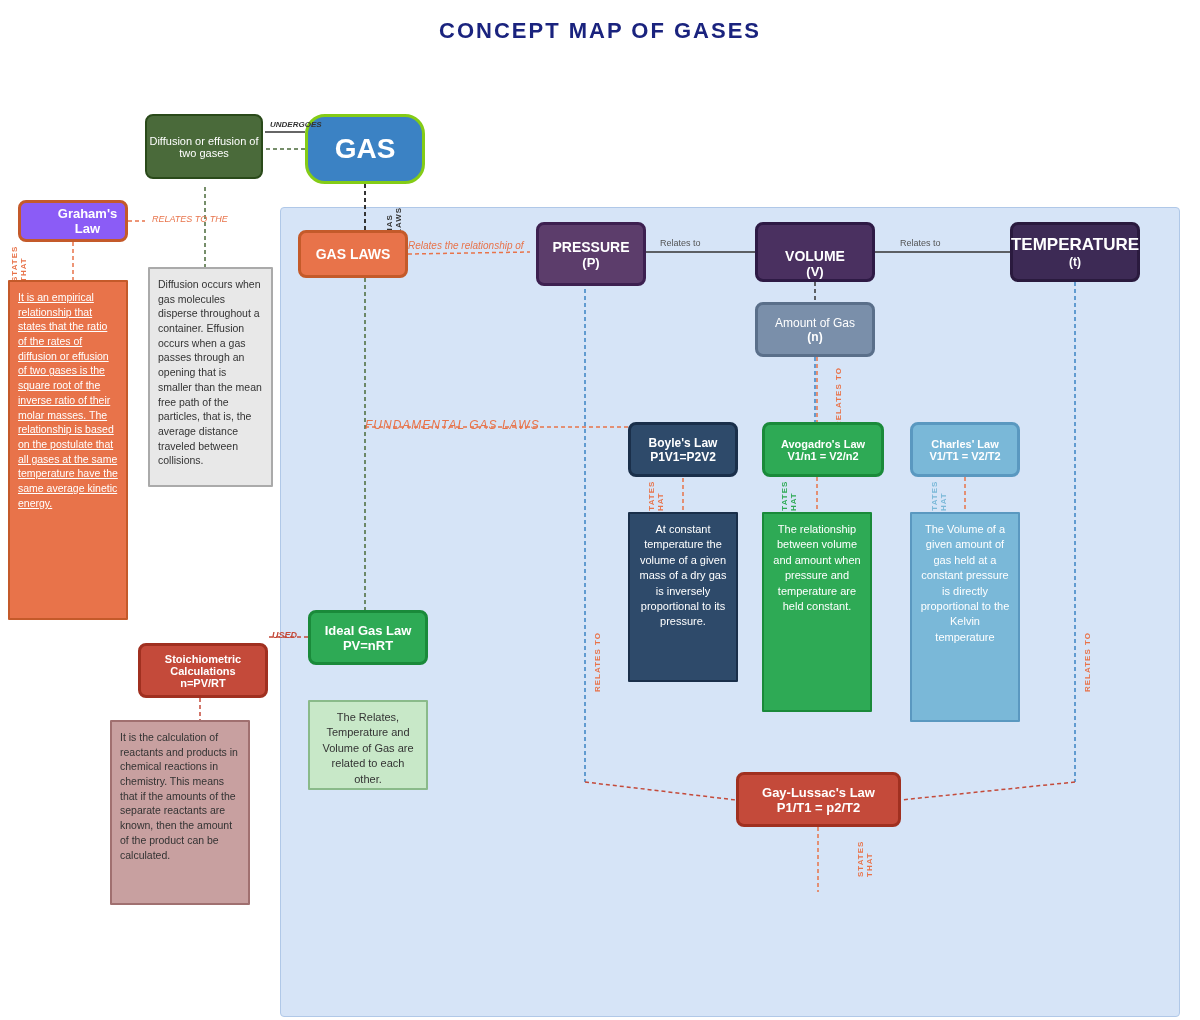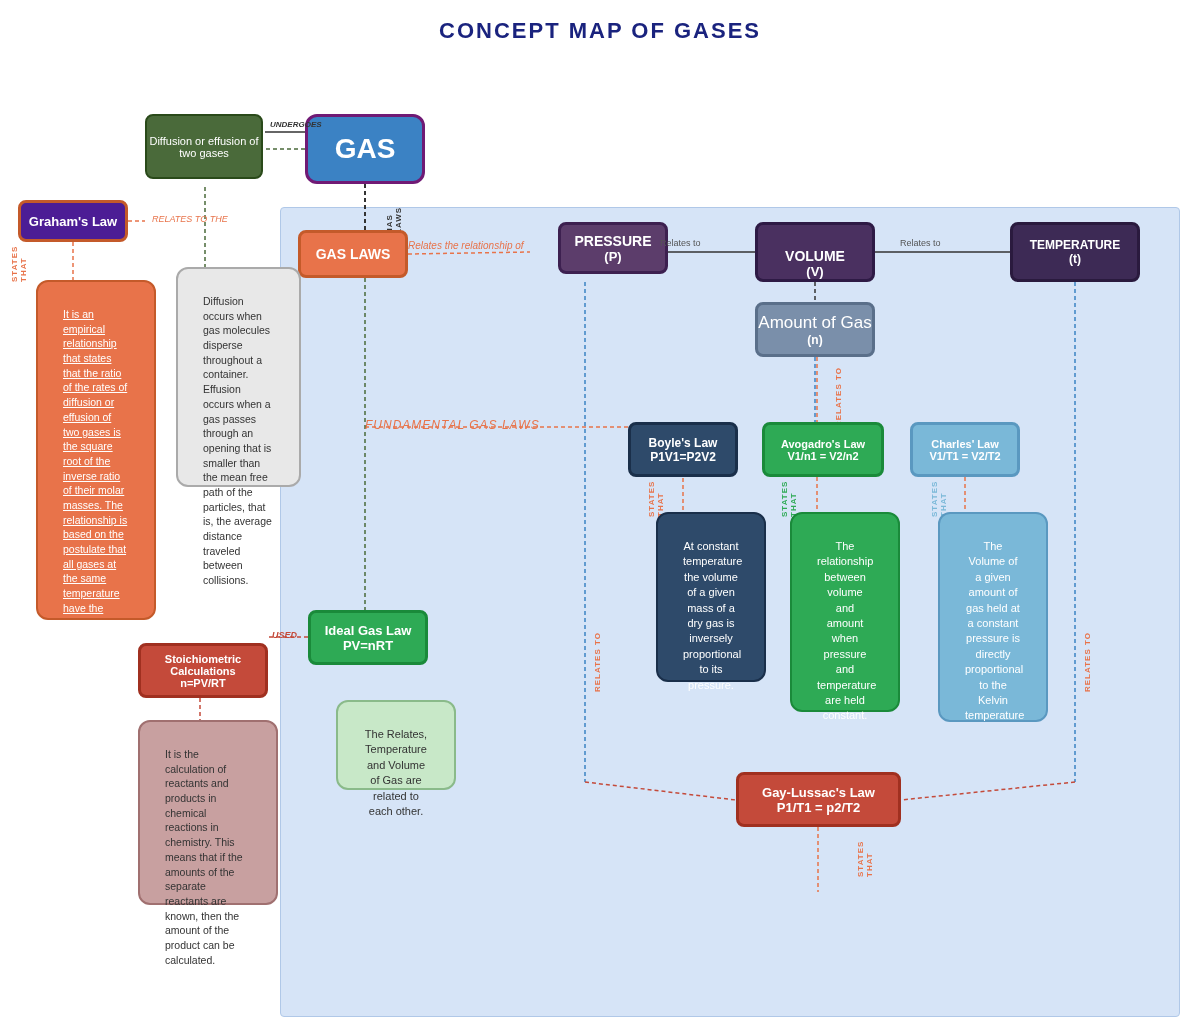--- a/index.html
+++ b/index.html
@@ -38,42 +38,42 @@
       display: flex;
       align-items: center;
       justify-content: center;
       text-align: center;
       font-weight: bold;
     }
     .node-gas {
       background: #3b82c4;
       color: #fff;
       font-size: 28px;
-      border: 3px solid #701a75;
-      border-radius: 12px;
+      border: 3px solid #84cc16;
+      border-radius: 20px;
       width: 120px; height: 70px;
       left: 305px; top: 62px;
     }
     .node-gaslaws {
       background: #e8734a;
       color: #fff;
       font-size: 15px;
       border: 3px solid #c45a2a;
       border-radius: 8px;
       width: 110px; height: 48px;
       left: 298px; top: 178px;
     }
     .node-pressure {
       background: #5c3d6b;
       color: #fff;
       font-size: 14px;
       border: 3px solid #3d2050;
       border-radius: 8px;
-      width: 110px; height: 52px;
-      left: 558px; top: 170px;
+      width: 110px; height: 64px;
+      left: 536px; top: 170px;
     }
     .node-volume {
       background: #4a3060;
       color: #fff;
       font-size: 14px;
       border: 3px solid #2e1a45;
       border-radius: 8px;
       width: 120px; height: 60px;
       left: 755px; top: 170px; align-items: flex-end;
     }
@@ -89,27 +89,27 @@
     .node-amountgas {
       background: #7a8faa;
       color: #fff;
       font-size: 13px;
       border: 3px solid #5a6f8a;
       border-radius: 8px;
       width: 120px; height: 55px;
       left: 755px; top: 250px;
     }
     .node-grahamslaw {
-      background: #4c1d95;
+      background: #8b5cf6;
       color: #fff;
       font-size: 14px;
       border: 3px solid #c45a2a;
       border-radius: 8px;
       width: 110px; height: 42px;
-      left: 18px; top: 148px;
+      left: 18px; top: 148px; padding-left: 29px;
     }
     .node-boyleslaw {
       background: #2e4a6a;
       color: #fff;
       font-size: 12px;
       border: 3px solid #1a2f4a;
       border-radius: 8px;
       width: 110px; height: 55px;
       left: 628px; top: 370px;
     }
@@ -154,26 +154,25 @@
       color: #fff;
       font-size: 13px;
       border: 3px solid #a03020;
       border-radius: 8px;
       width: 165px; height: 55px;
       left: 736px; top: 720px;
     }
     
     .desc {
       position: absolute;
-      border-radius: 12px;
+      border-radius: 1px;
       font-size: 12px;
-      padding: 25px;
+      padding: 8px;
       text-align: center;
       line-height: 1.4;
-      margin-left: 28px;
     }
     .desc-grahams {
       background: #e8734a;
       color: #fff;
       border: 2px solid #c45a2a;
       width: 120px;
       left: 8px; top: 228px;
       font-size: 11px;
     }
     .desc-diffusion {
@@ -381,28 +380,28 @@
     <div>
       <div style="font-size:14px;">VOLUME</div>
       <div style="font-size:13px;">(V)</div>
     </div>
   </div>
 
   <div class="relates-blue-label" style="left:900px; top:186px;">Relates to</div>
 
   <div class="node node-temperature">
     <div>
-      <div style="font-size:12px;">TEMPERATURE</div>
+      <div style="font-size:17px;">TEMPERATURE</div>
       <div style="font-size:12px;">(t)</div>
     </div>
   </div>
 
   <div class="node node-amountgas">
     <div>
-      <div style="font-size:17px; font-weight:normal;">Amount of Gas</div>
+      <div style="font-size:12px; font-weight:normal;">Amount of Gas</div>
       <div style="font-size:12px;">(n)</div>
     </div>
   </div>
 
   <div class="states-label-v" style="left:834px; top:305px; height:70px; font-size:8px; color:#e8734a;">RELATES TO</div>
 
   <div class="node node-grahamslaw">
     <span style="font-size:13px;">Graham's Law</span>
   </div>
 

